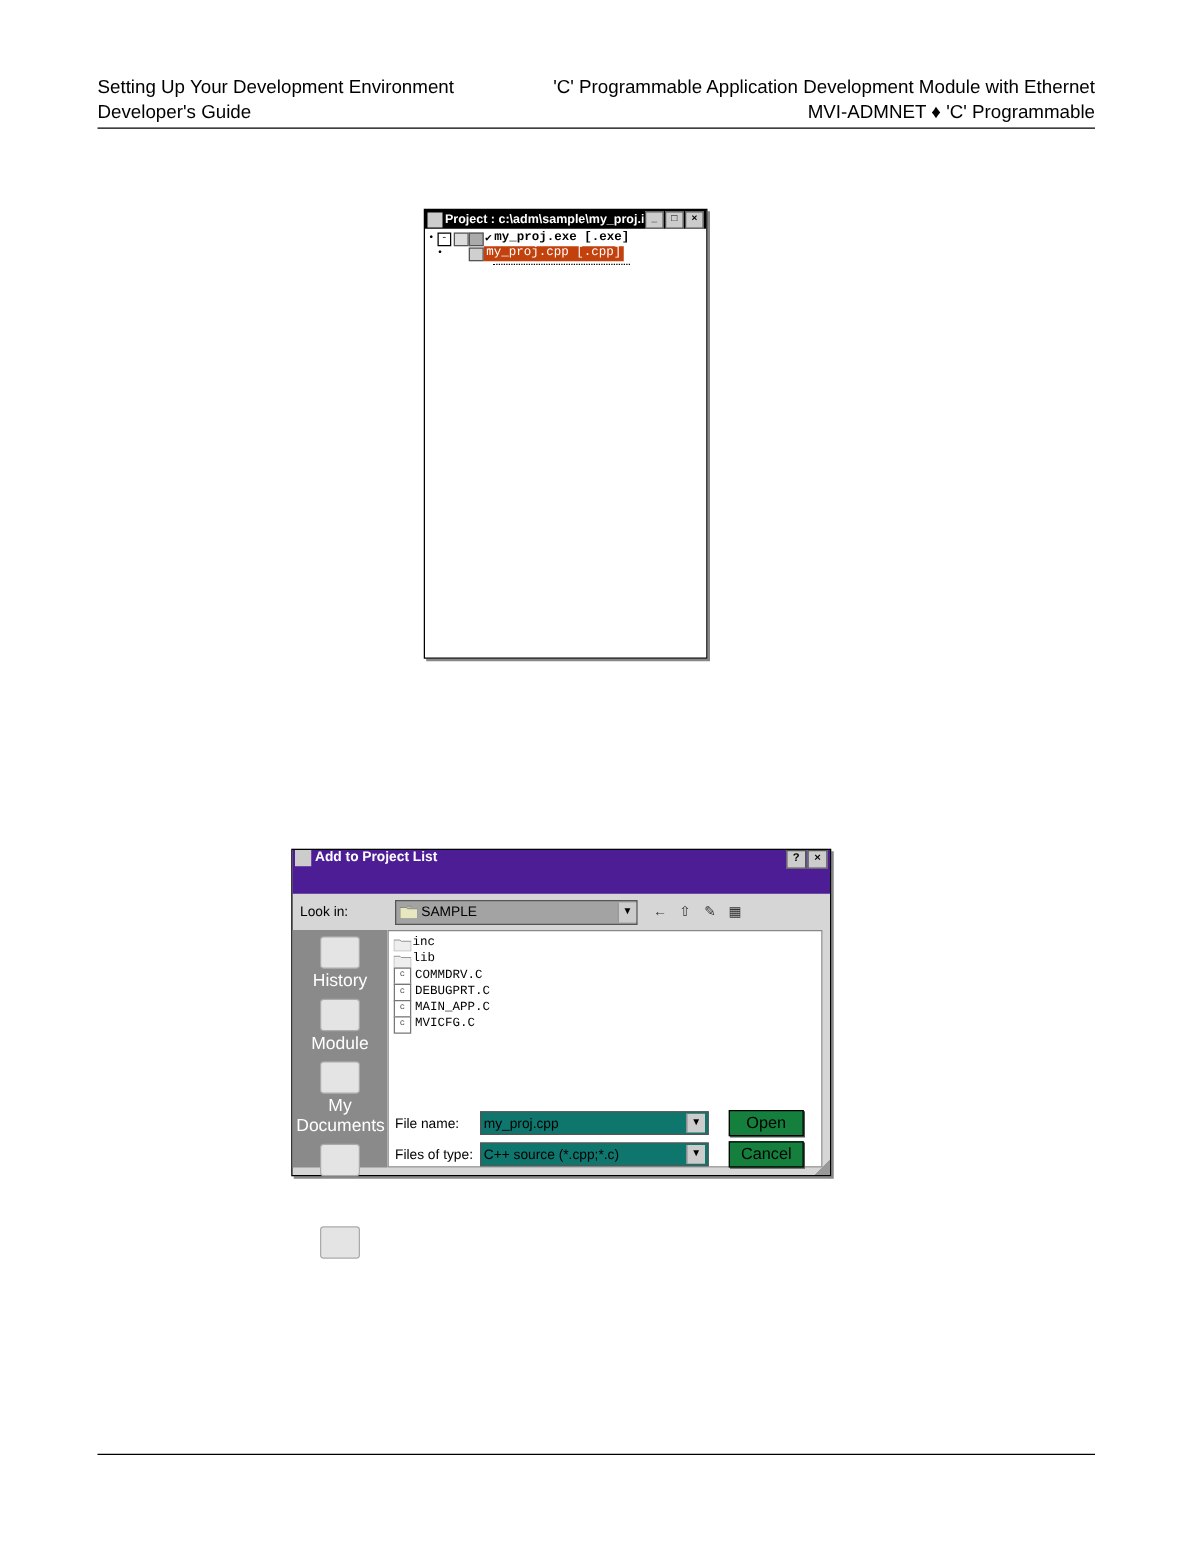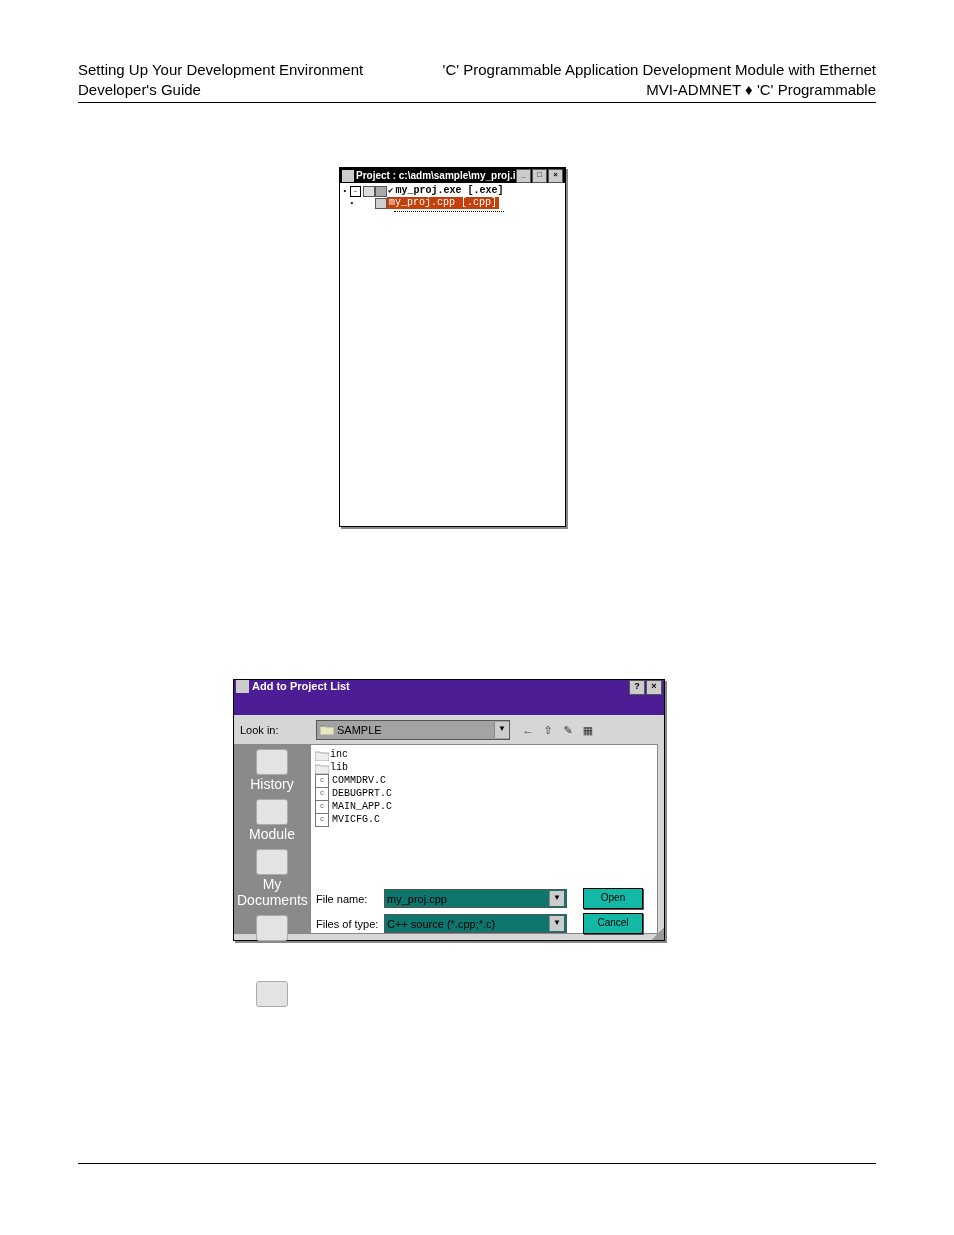--- a/index.html
+++ b/index.html
@@ -294,26 +294,26 @@
     border-left: 1px solid #888;
     text-align: center;
     line-height: 13px;
     font-size: 8px;
     margin-left: auto;
   }
   .brow .bbutton {
     width: 58px;
     height: 19px;
     margin-left: 16px;
-    background: #14b8a6;
+    background: #15803d;
     border: 1px solid #000;
     box-shadow: 1px 1px 0 #555;
     text-align: center;
     line-height: 17px;
-    font-size: 10px;
+    font-size: 13px;
   }
   .resize-grip {
     position: absolute;
     right: 0; bottom: 0;
     width: 12px; height: 12px;
     background:
       linear-gradient(135deg, transparent 50%, #999 50%);
   }
 
   

